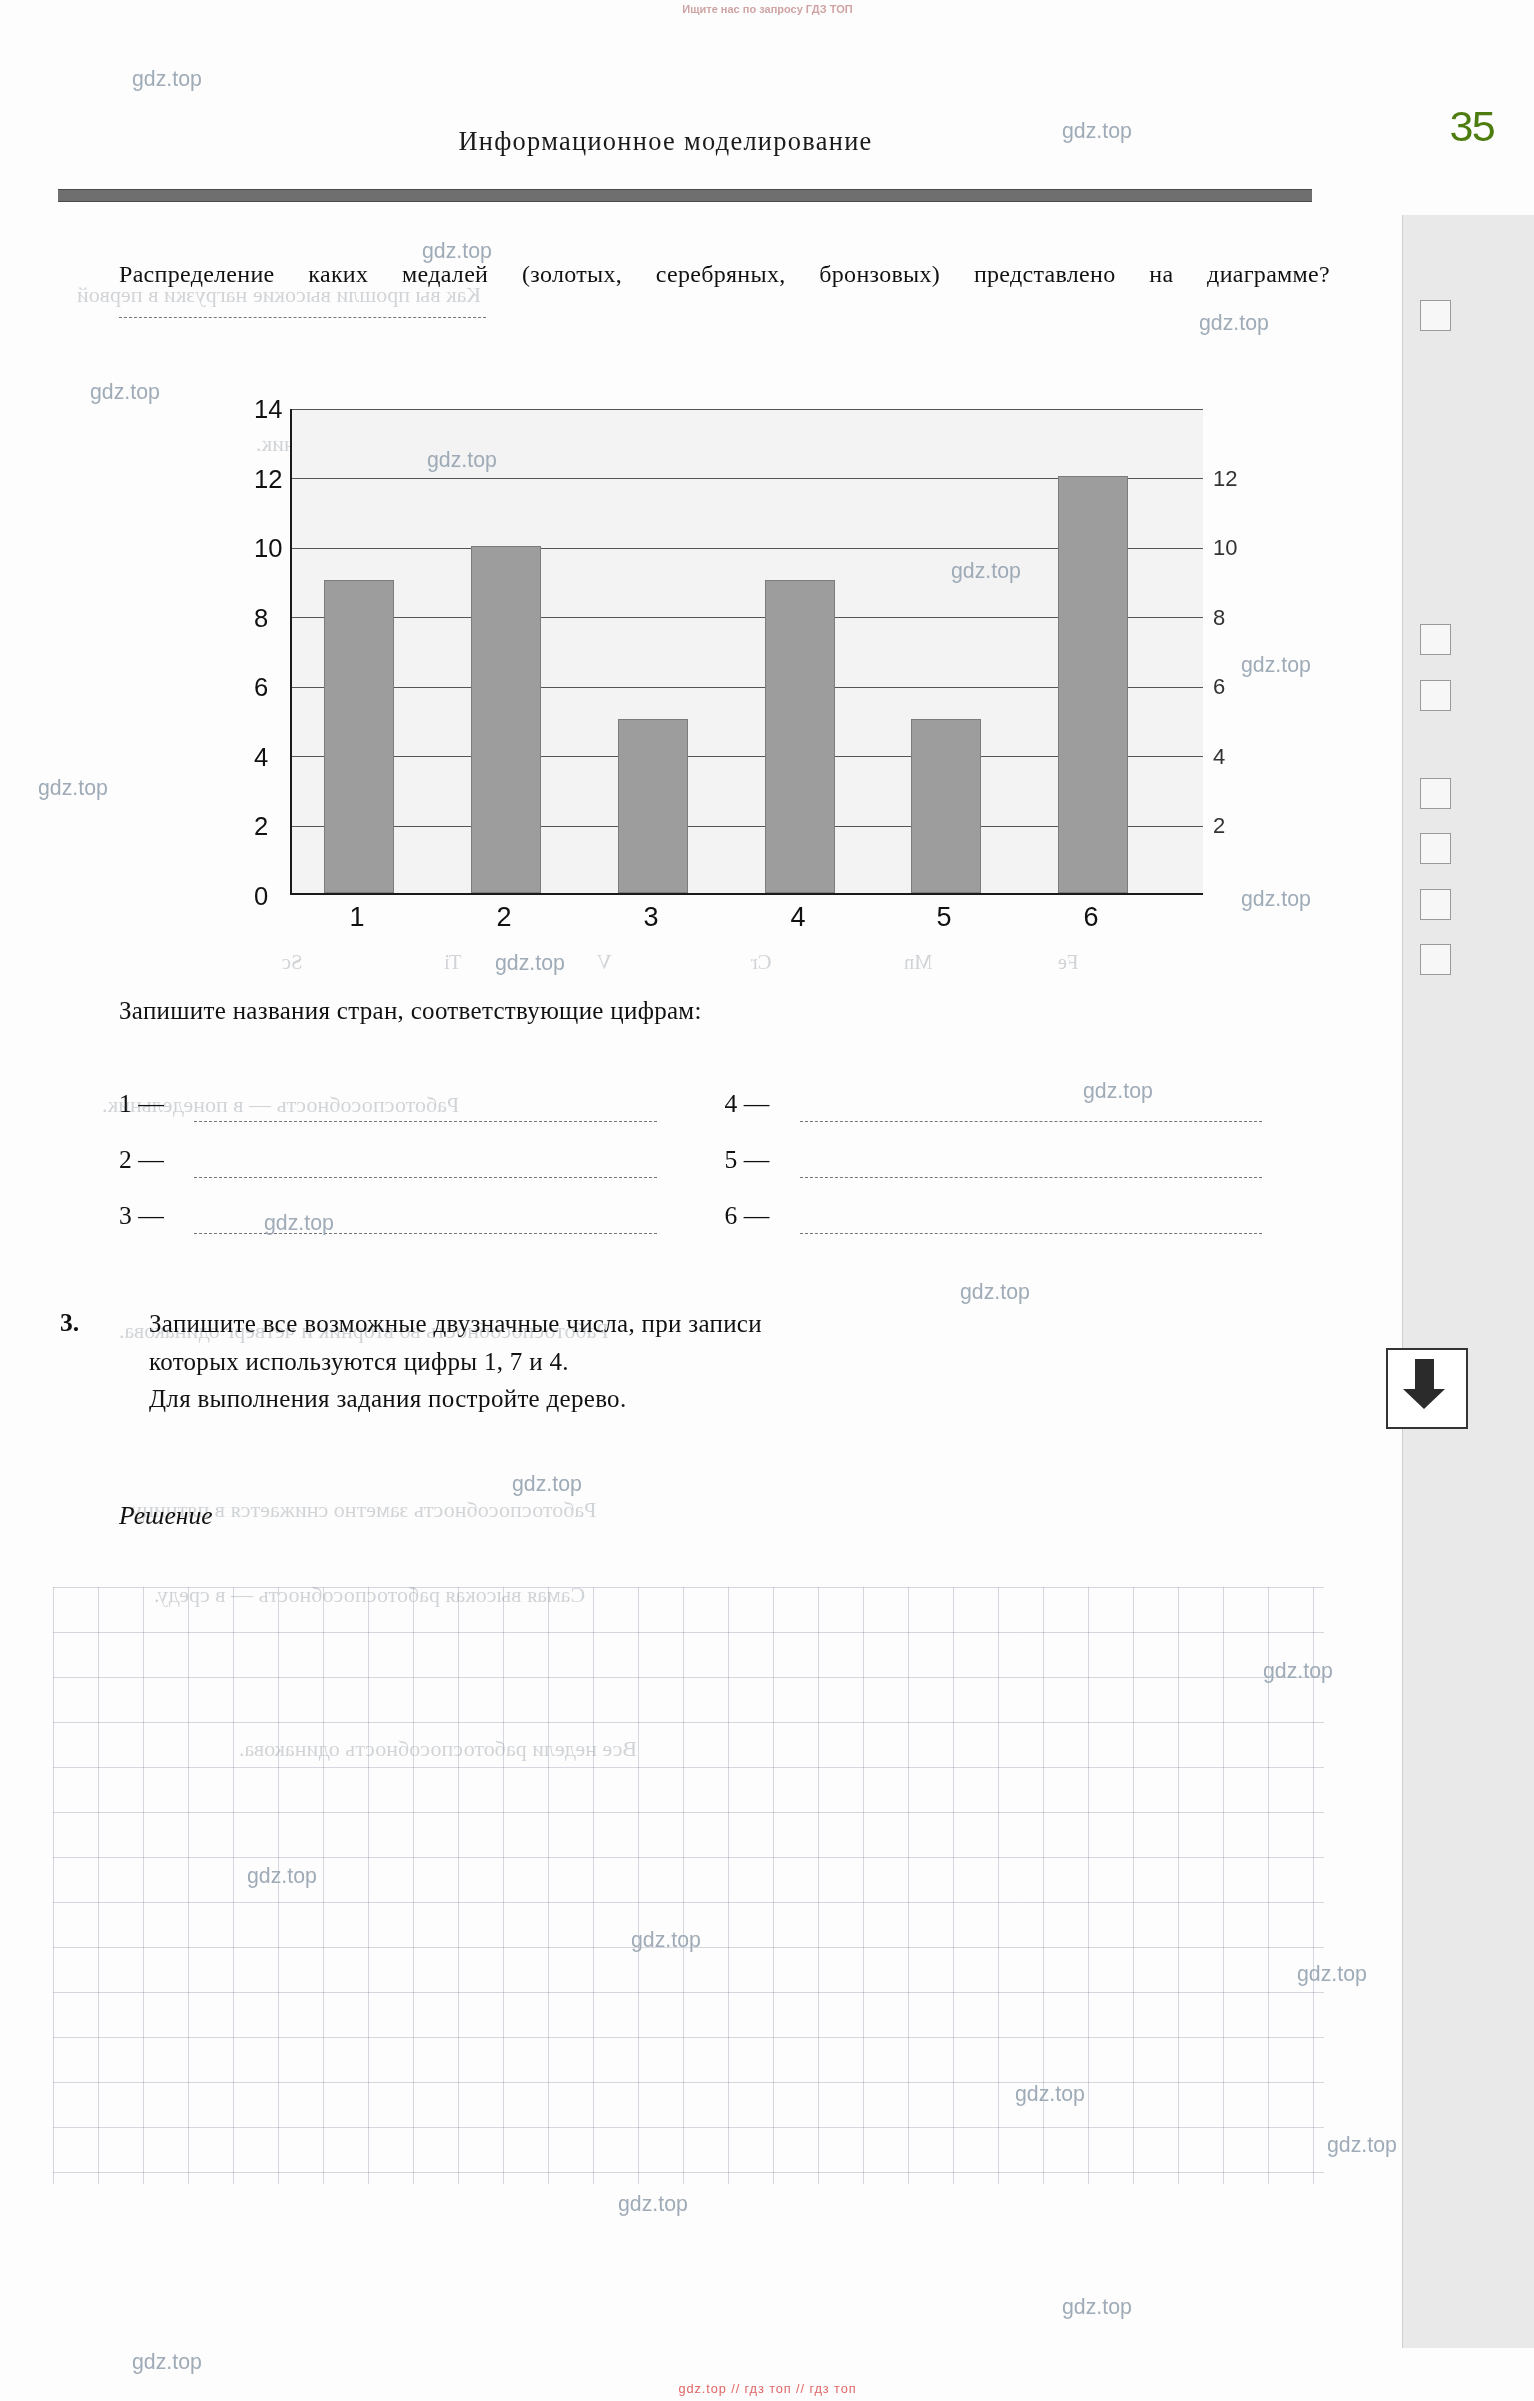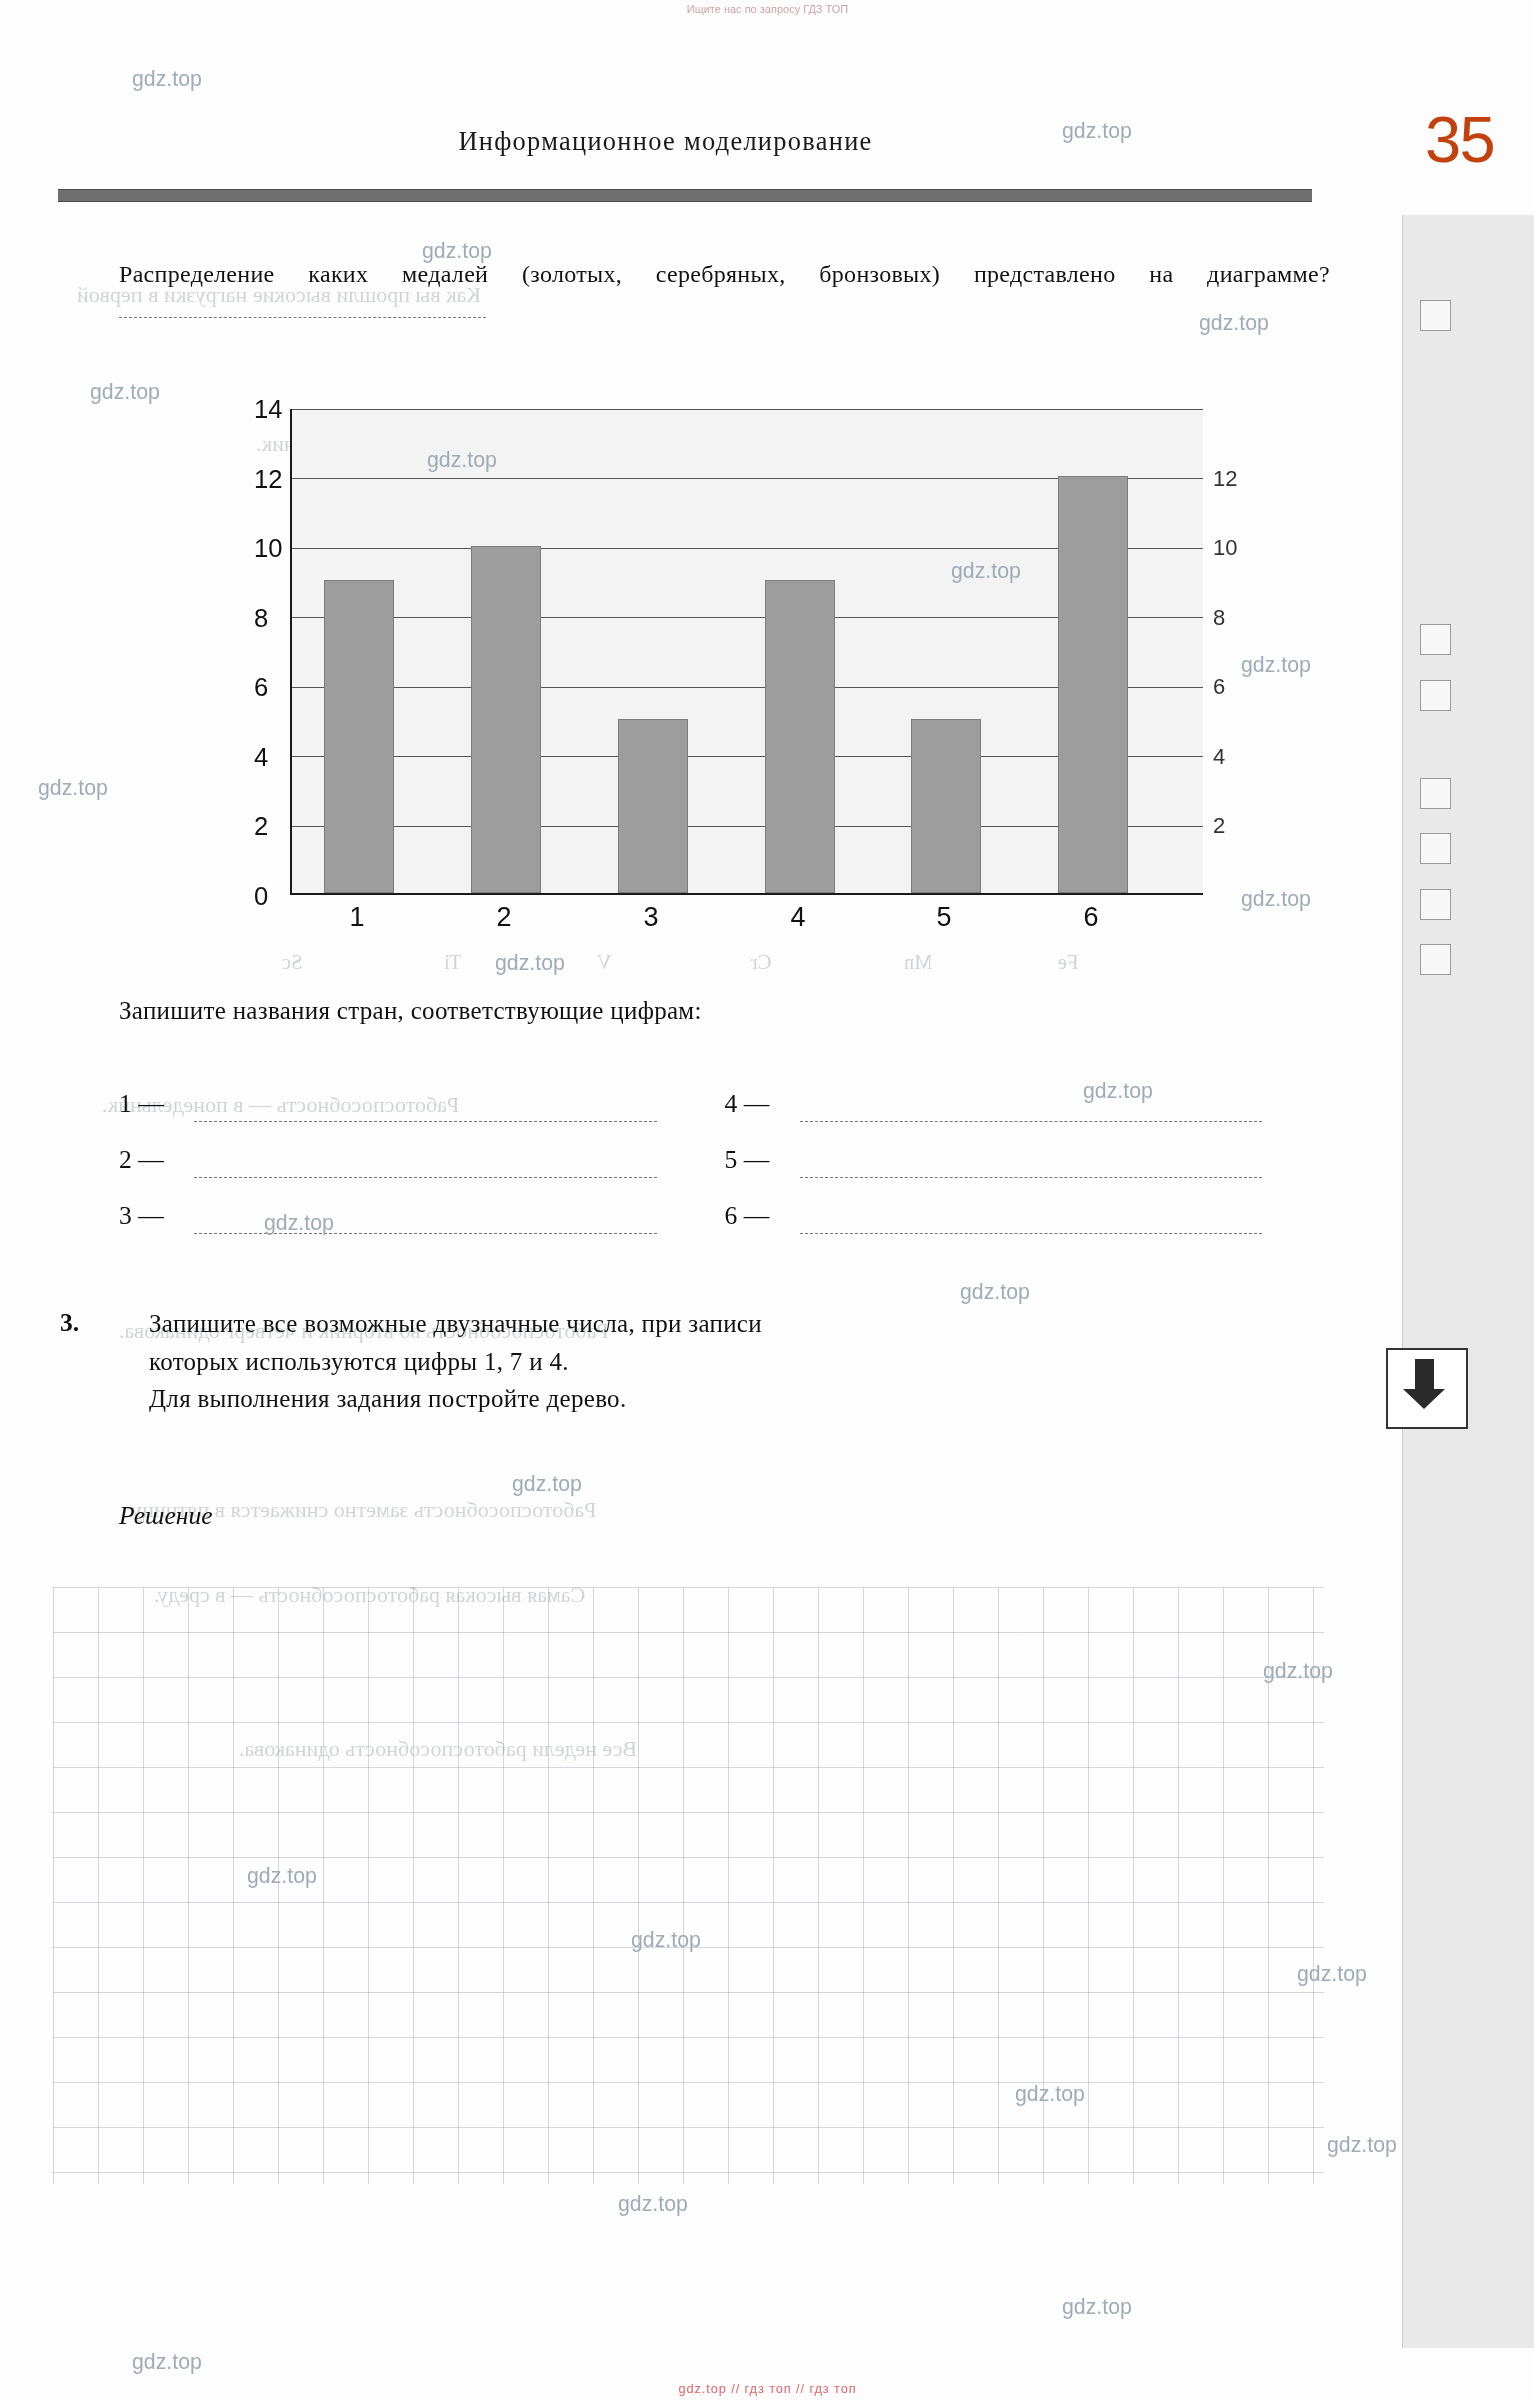--- a/index.html
+++ b/index.html
@@ -22,20 +22,21 @@
   
   .top-note {
     position: absolute;
     top: 3.4px;
     left: 0;
     width: 100%;
     text-align: center;
     font-family: "Liberation Sans", sans-serif;
     font-size: 11px;
     color: #cfa3a3;
+    font-weight: bold;
   }
   .bottom-note {
     position: absolute;
     bottom: 5.1px;
     left: 0;
     width: 100%;
     text-align: center;
     font-family: "Liberation Sans", sans-serif;
     font-size: 12.8px;
     color: #e06666;
@@ -57,22 +58,22 @@
     font-family: "Liberation Serif", serif;
     transform: scaleX(-1);
     white-space: nowrap;
     pointer-events: none;
   }
   .page-number {
     position: absolute;
     top: 102px;
     right: 41px;
     font-family: "Liberation Sans", sans-serif;
-    font-size: 65px;
-    color: #c2410c;
+    font-size: 43px;
+    color: #4d7c0f;
     letter-spacing: -1.7px;
   }
   .header-title {
     position: absolute;
     top: 126px;
     left: 0;
     width: 1331px;
     text-align: center;
     font-size: 26.4px;
     letter-spacing: 1.3px;

